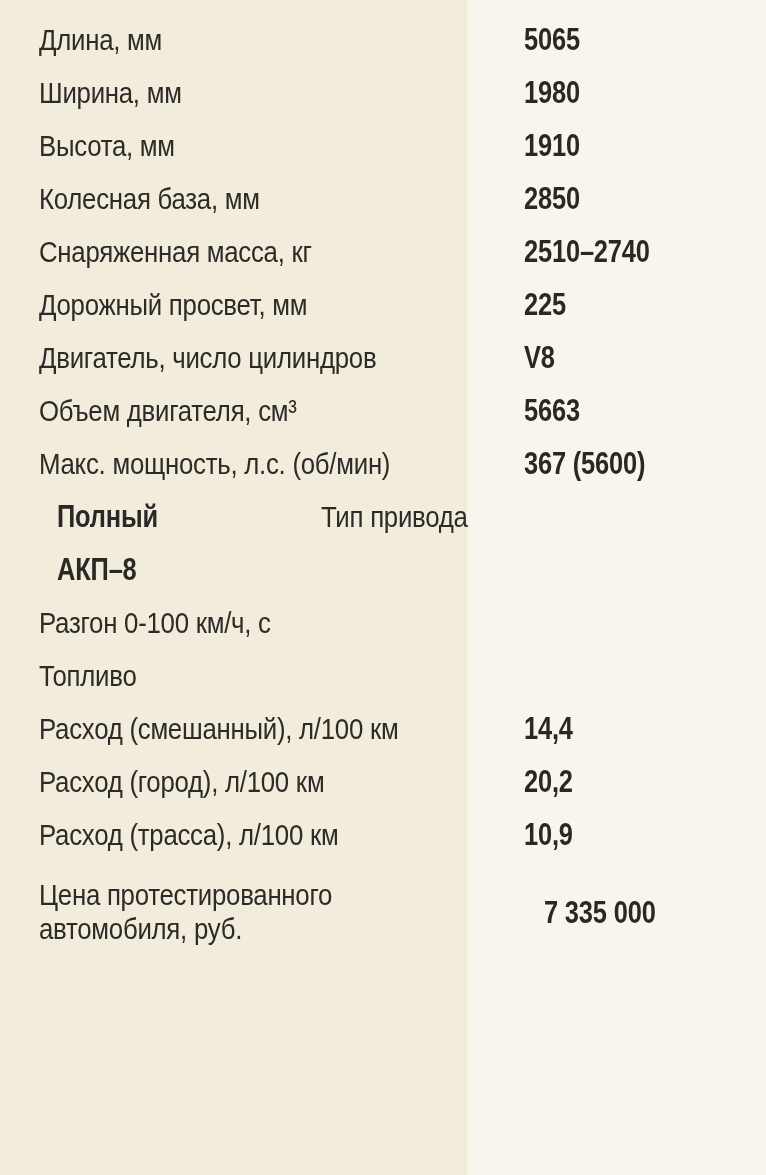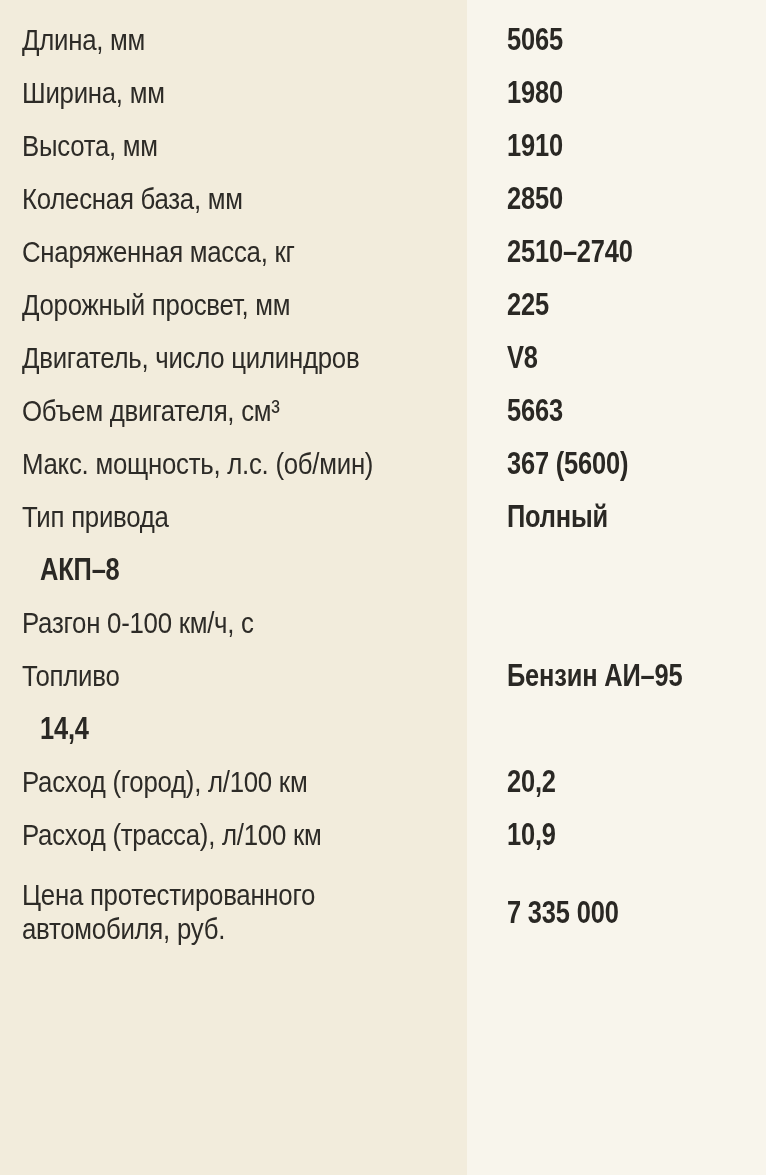--- a/index.html
+++ b/index.html
@@ -19,23 +19,25 @@
       display: flex;
       flex-direction: column;
       width: 766px;
       height: 1175px;
       padding-top: 13px;
     }
     .row {
       display: flex;
       flex: 0 0 auto;
       height: 53px;
+      margin-left: 17px;
     }
     .row.tall {
       height: 102px;
+      gap: 20px;
     }
     .cell {
       display: flex;
       align-items: center;
     }
     .cell.label {
       width: 467px;
       padding-left: 22px;
       padding-right: 14px;
     }
@@ -147,52 +149,52 @@
     <div class="cell label">
         <span class="txt">Макс. мощность, л.с. (об/мин)</span>
       </div>
     <div class="cell value">
         <span class="txt">367 (5600)</span>
       </div>
   </div>
 
 
   <div class="row">
+    <div class="cell value">
+        <span class="txt">Полный</span>
+      </div>
     <div class="cell label">
         <span class="txt">Тип привода</span>
       </div>
-    <div class="cell value">
-        <span class="txt">Полный</span>
-      </div>
   </div>
 
   <div class="row">
     <div class="cell value">
         <span class="txt">АКП–8</span>
       </div>
   </div>
 
   <div class="row">
     <div class="cell label">
         <span class="txt">Разгон 0-100 км/ч, с</span>
       </div>
   </div>
 
 
   <div class="row">
     <div class="cell label">
         <span class="txt">Топливо</span>
       </div>
-    <div class="cell value">
-        <span class="txt">Бензин АИ–95</span>
-      </div>
-  </div>
-
-
-  <div class="row">
+  </div>
+
+
+  <div class="row">
+    <div class="cell label">
+        <span class="txt">Расход (смешанный), л/100 км</span>
+      </div>
     <div class="cell value">
         <span class="txt">14,4</span>
       </div>
   </div>
 
   <div class="row">
     <div class="cell label">
         <span class="txt">Расход (город), л/100 км</span>
       </div>
     <div class="cell value">

